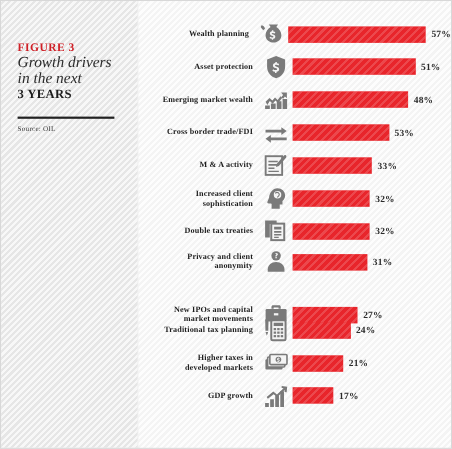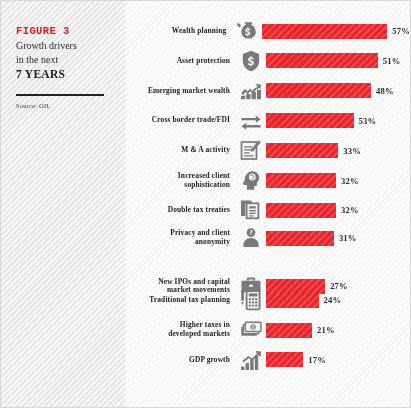--- a/index.html
+++ b/index.html
@@ -45,33 +45,34 @@
       rgba(255,255,255,0) 0px,
       rgba(255,255,255,0) 2px,
       rgba(255,255,255,0.7) 2px,
       rgba(255,255,255,0.7) 4px
     );
   }
   #caption-inner{position:relative;z-index:2;padding:24px 12px 0 15px;}
 
   .fig-label{
     color:#cf1f26;
-    font-family:Liberation Mono, monospace;
+    font-family:Liberation Serif, serif;
     font-weight:bold;
     font-size:10.5px;
     letter-spacing:.4px;
     line-height:13px;
-    margin:0 0 1px 0;
+    margin:12px 0 1px 0;
   }
   .fig-title{
     color:#2b2b2b;
-    font-size:10px;
+    font-size:14px;
     line-height:13.5px;
     margin:0;
     font-family:"Liberation Serif",serif;
+    font-style:italic;
   }
   .fig-title-strong{
     color:#1c1c1c;
     font-size:11.5px;
     font-weight:bold;
     line-height:15px;
     letter-spacing:.3px;
     margin:1px 0 0 0;
     font-family:"Liberation Serif",serif;
   }
@@ -164,21 +165,21 @@
 <body>
 
 <div id="figure-root">
 
   <div id="caption-panel">
     <div class="hatch"></div>
     <div id="caption-inner">
       <p class="fig-label">FIGURE 3</p>
       <p class="fig-title">Growth drivers</p>
       <p class="fig-title">in the next</p>
-      <p class="fig-title-strong">7 YEARS</p>
+      <p class="fig-title-strong">3 YEARS</p>
       <div id="caption-rule"></div>
       <p class="fig-source">Source: OIL</p>
     </div>
   </div>
 
   <div id="chart-panel">
     <div class="hatch"></div>
     <div id="chart-rows">
         <div class="bar-row" style="top: 17px;">
           <div class="row-label">Wealth planning</div>

